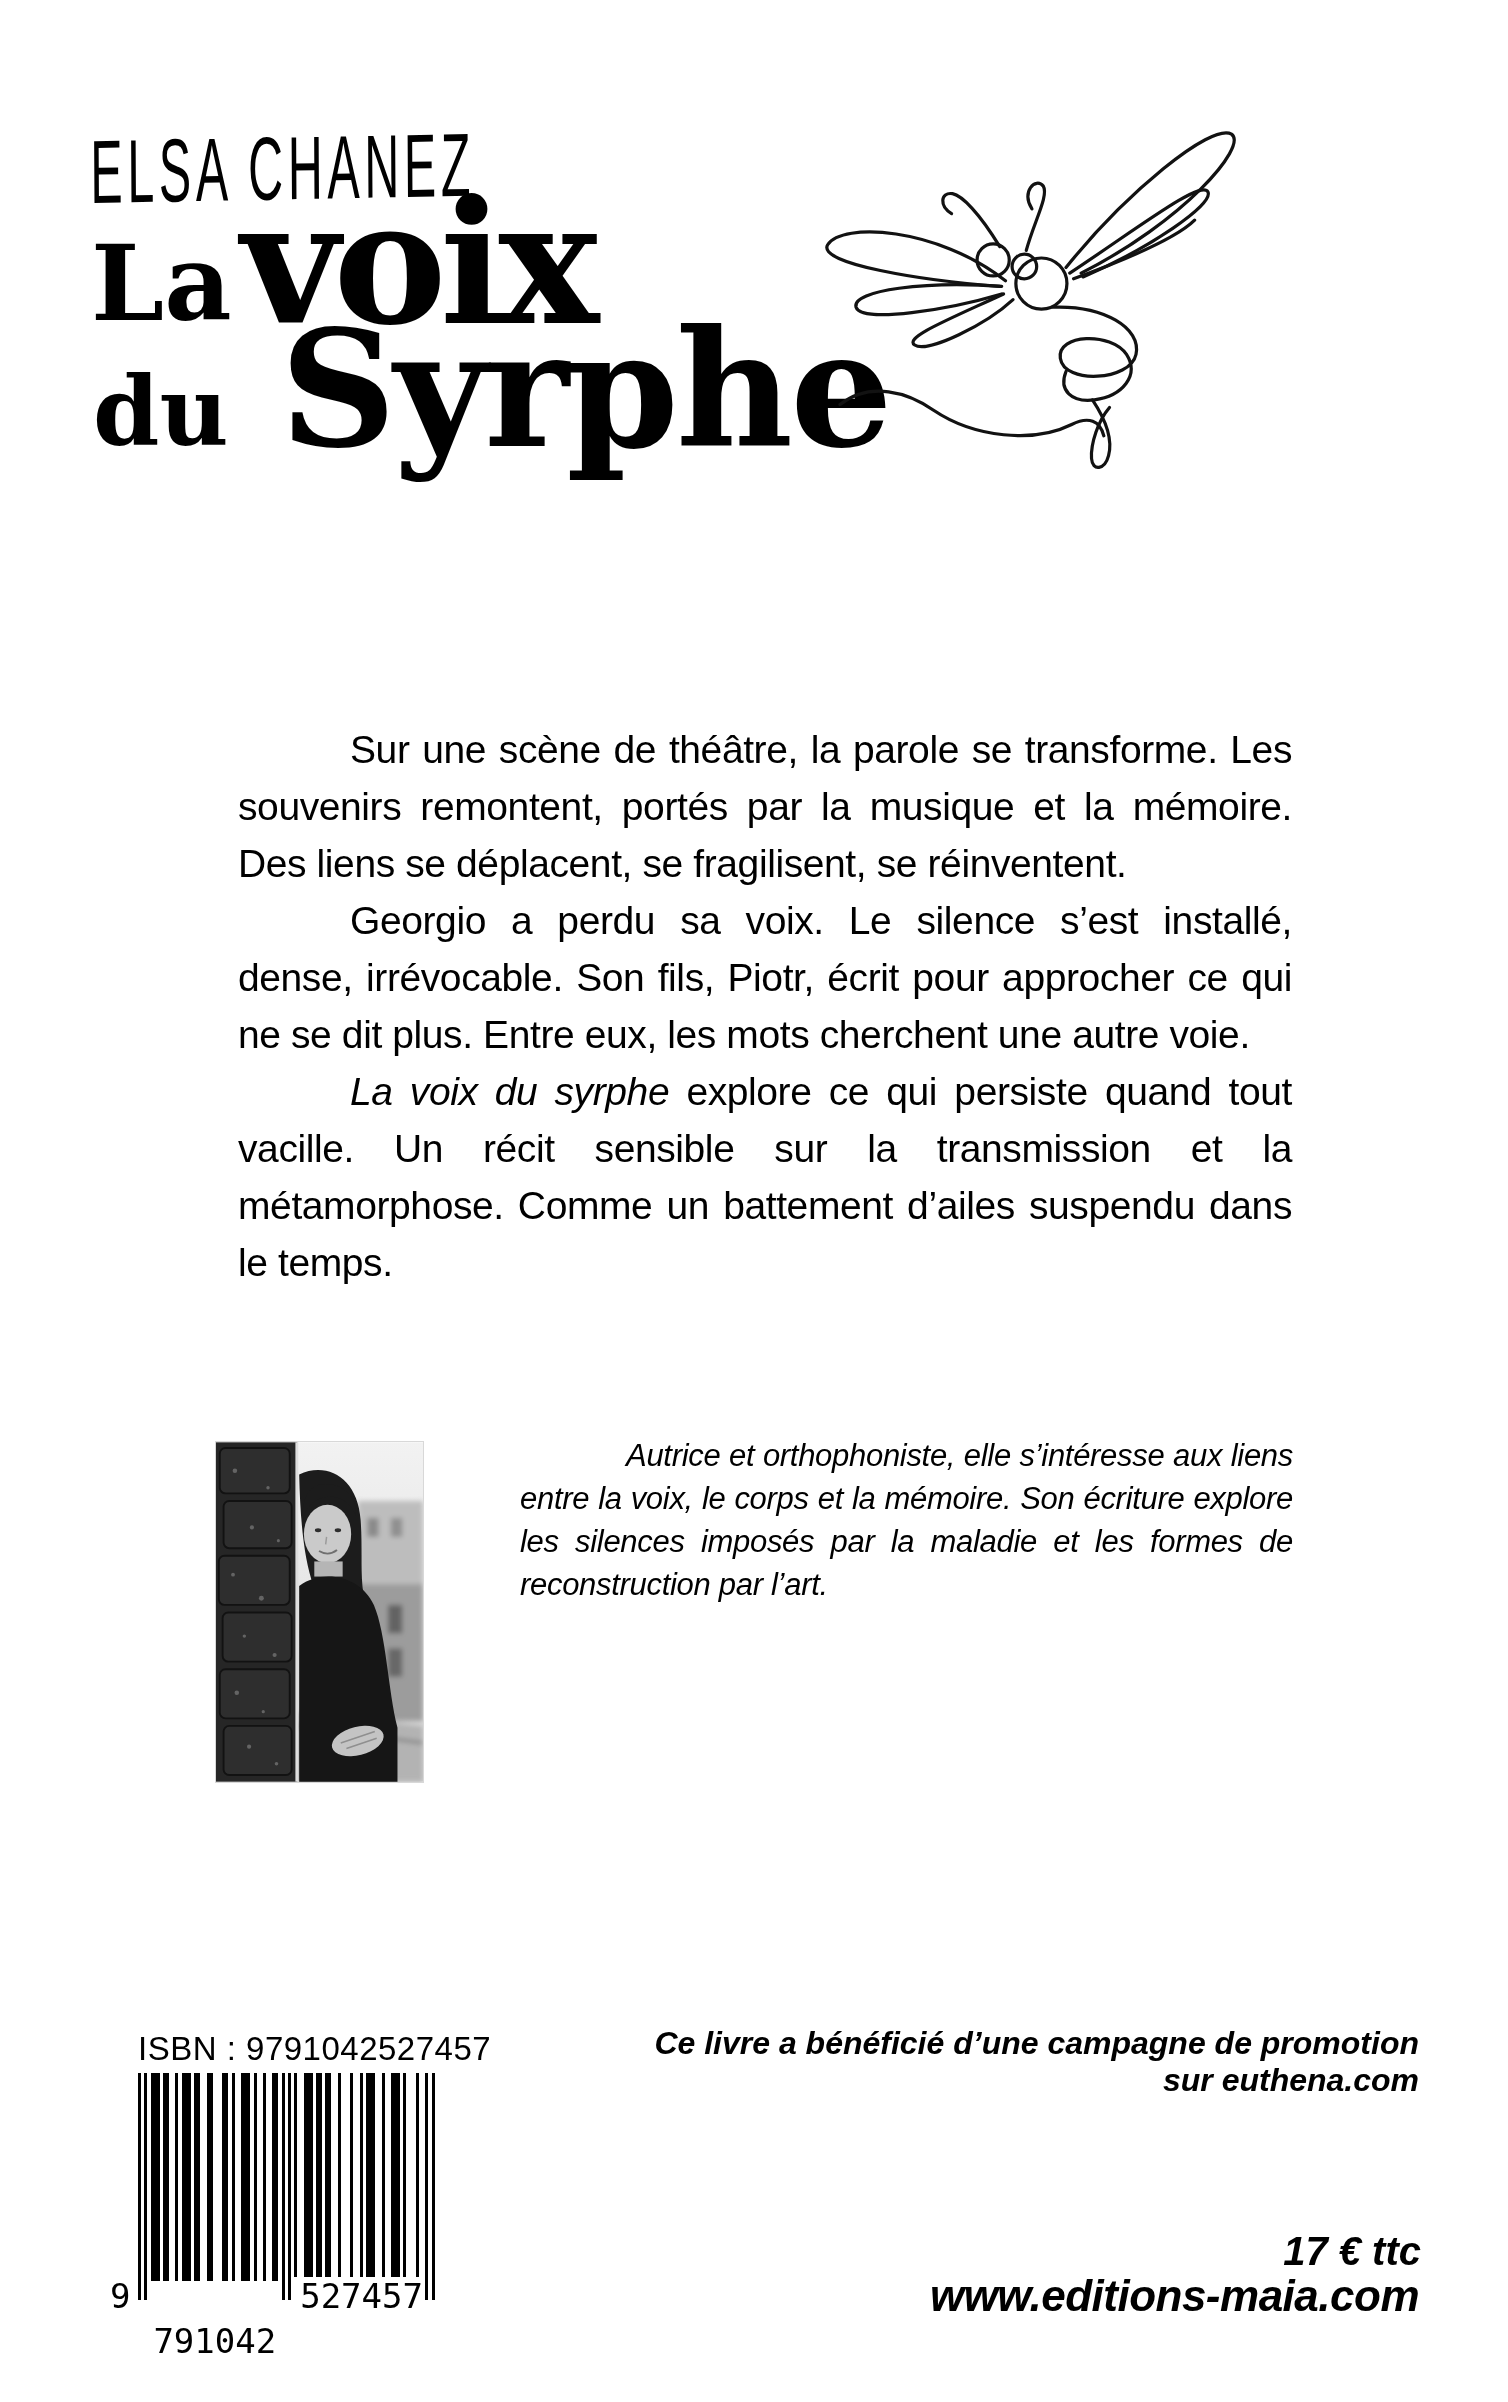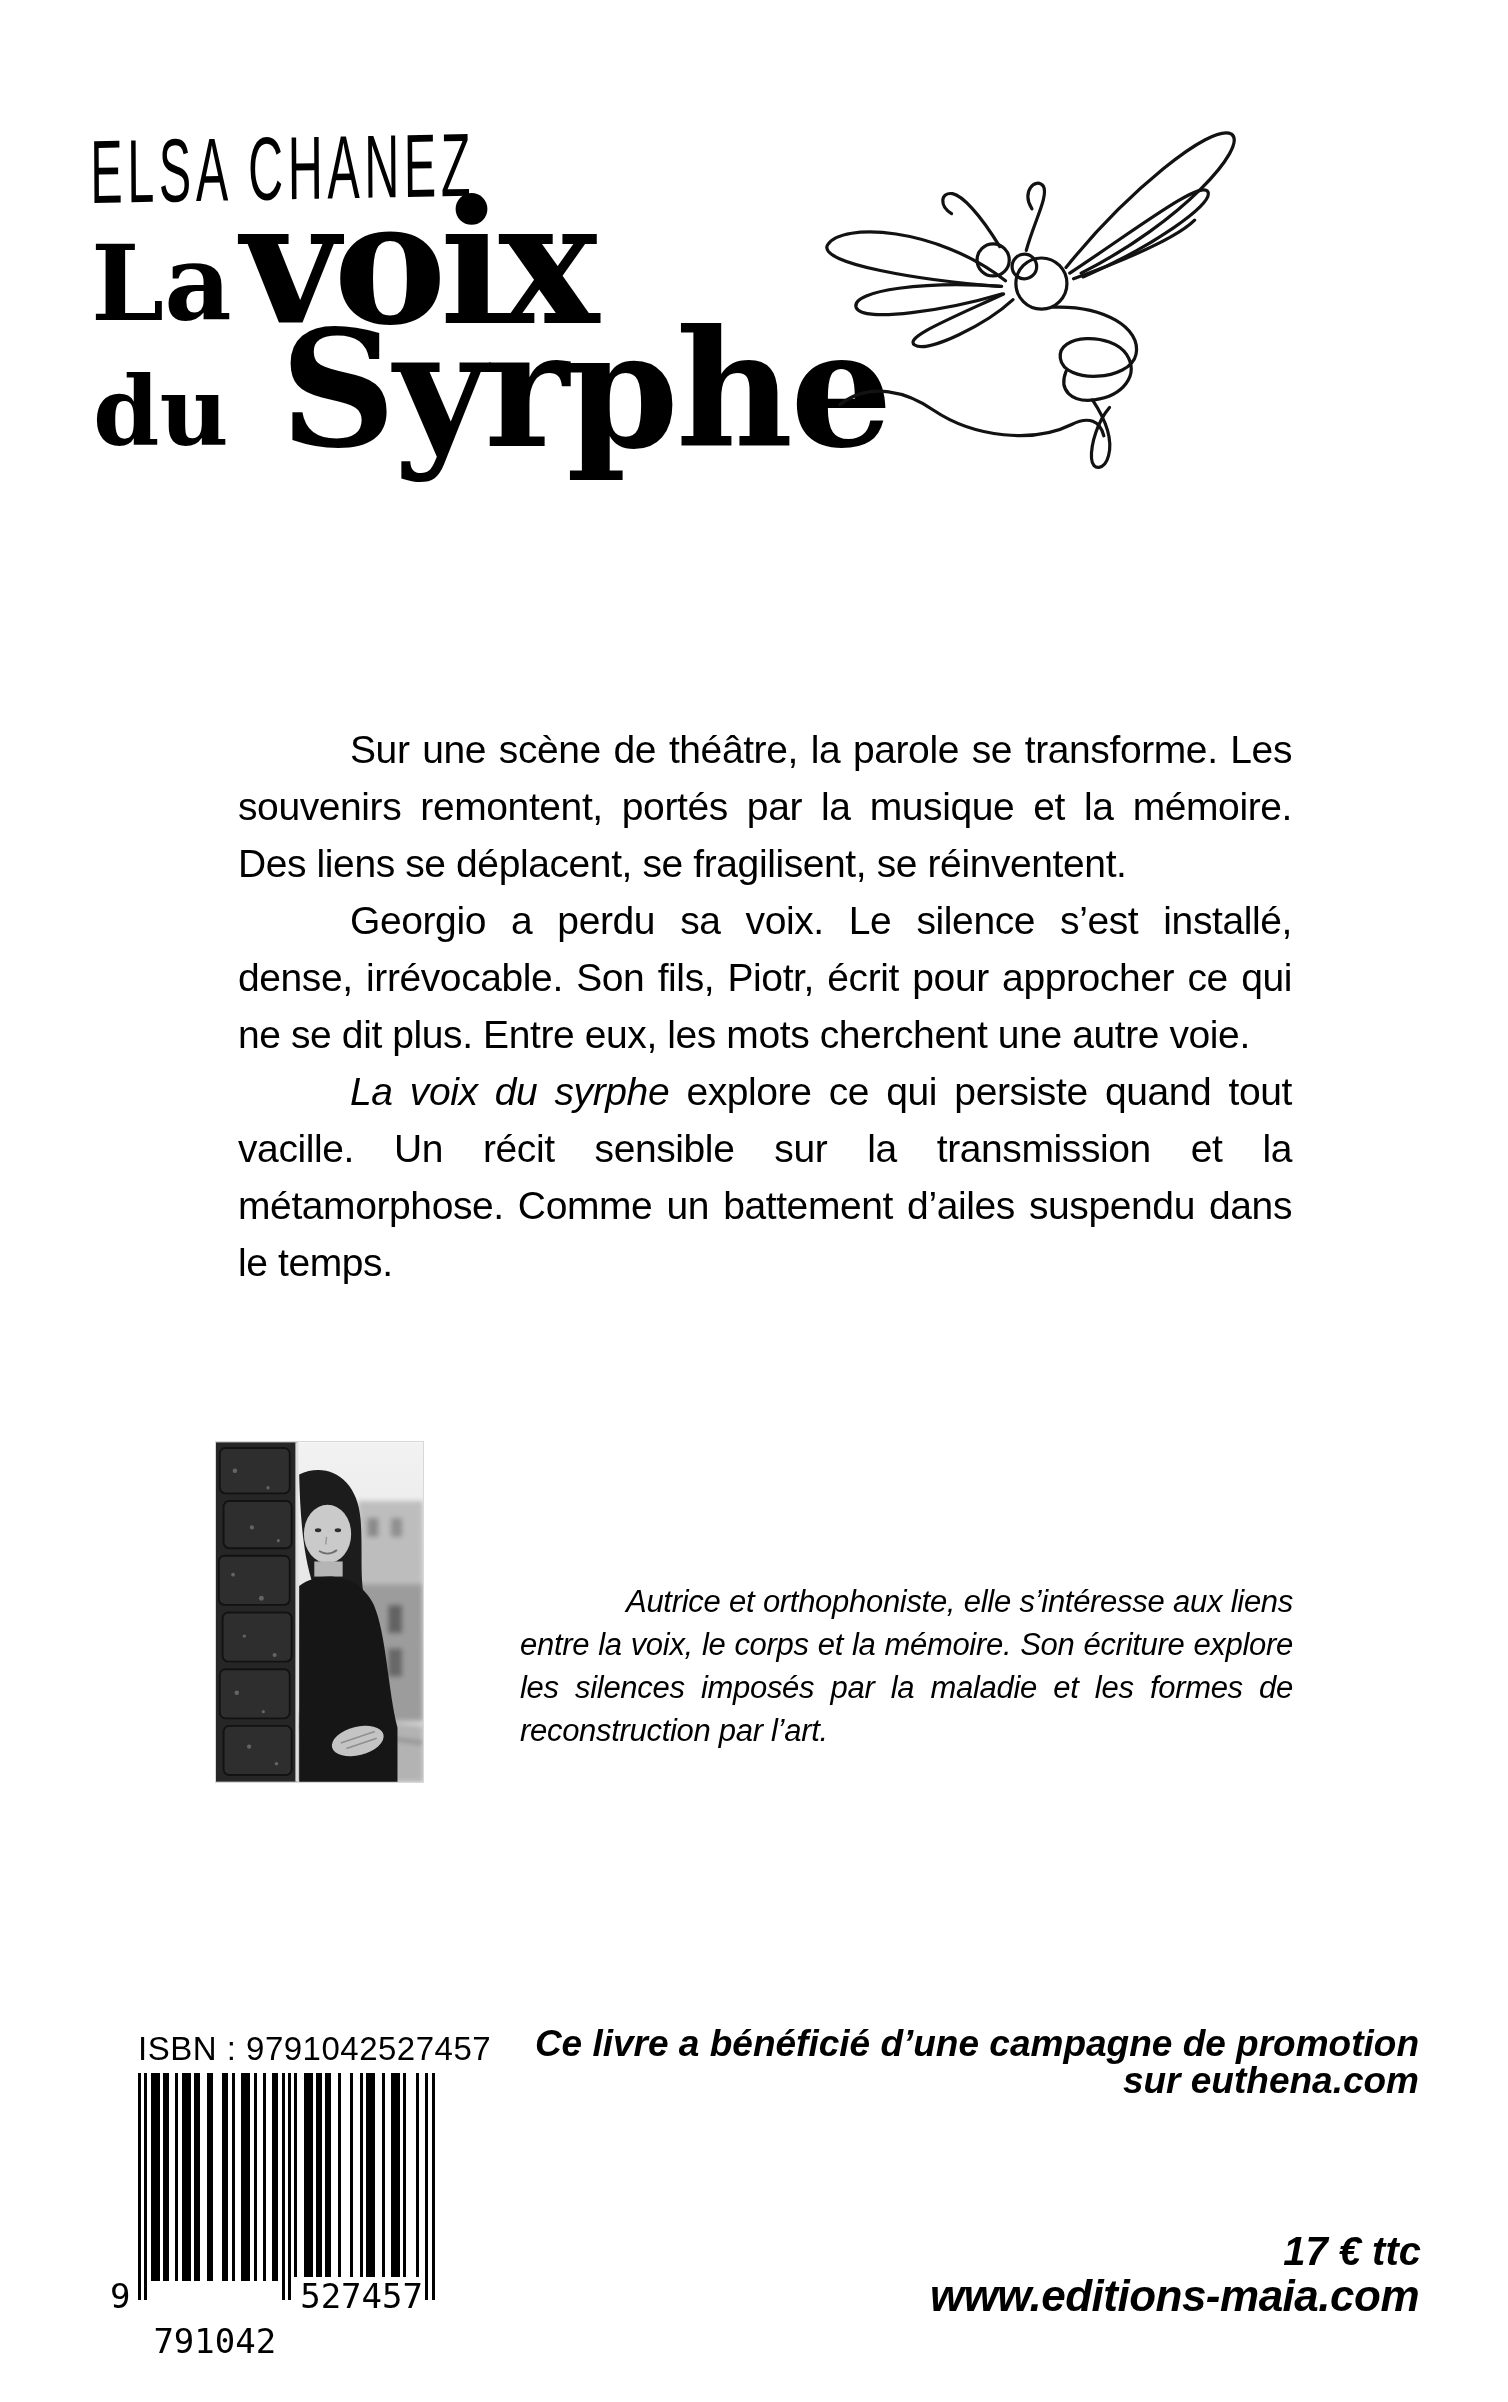--- a/index.html
+++ b/index.html
@@ -23,39 +23,39 @@
 
   
   .synopsis{position:absolute;left:238px;top:721px;width:1054px;
             font-size:39px;line-height:57px;letter-spacing:-0.4px;text-align:justify;}
   .synopsis p{margin:0;text-indent:112px;}
   .synopsis em{font-style:italic;}
 
   
   .photo{position:absolute;left:216px;top:1442px;width:207px;height:340px;
          outline:0.9px solid #d8d8d8;}
-  .bio{position:absolute;left:520px;top:1580px;width:773px;font-size:31px;
+  .bio{position:absolute;left:520px;top:1434px;width:773px;font-size:31px;
        font-style:italic;line-height:43px;text-align:justify;letter-spacing:-0.3px;}
   .bio p{margin:0;text-indent:106px;}
 
   
   .isbn{position:absolute;left:138px;top:2030px;font-size:33px;letter-spacing:0.5px;}
   .barcode{position:absolute;left:138px;top:2073px;width:297px;height:248px;}
   .bars{position:absolute;left:0;top:0;width:297px;height:227px;}
   .bar{position:absolute;top:0;height:208px;background:#000;}
   .bar.guard{height:227px;}
   .bcnum{position:absolute;top:204px;font-family:"DejaVu Sans Mono","Liberation Mono",monospace;
          font-size:34px;background:#fff;line-height:38px;}
   .bc-first{left:-28px;}
   .bc-g1{left:12.3px;width:129px;text-align:center;margin-top:45px;}
   .bc-g2{left:156px;width:129px;text-align:right;}
 
   
   .promo{position:absolute;right:89px;top:2025px;text-align:right;
-         font-weight:bold;font-style:italic;font-size:37px;line-height:37px;}
+         font-weight:bold;font-style:italic;font-size:32px;line-height:37px;}
   .price{position:absolute;right:87px;top:2229px;font-weight:bold;font-style:italic;
          font-size:40px;}
   .website{position:absolute;right:89px;top:2271px;font-weight:bold;font-style:italic;
            font-size:44px;letter-spacing:-0.5px;text-align:center;}
 </style>
 </head>
 <body>
 
 <div class="page">
 

